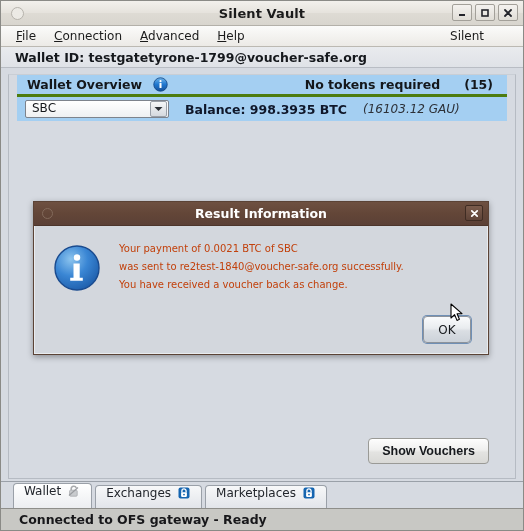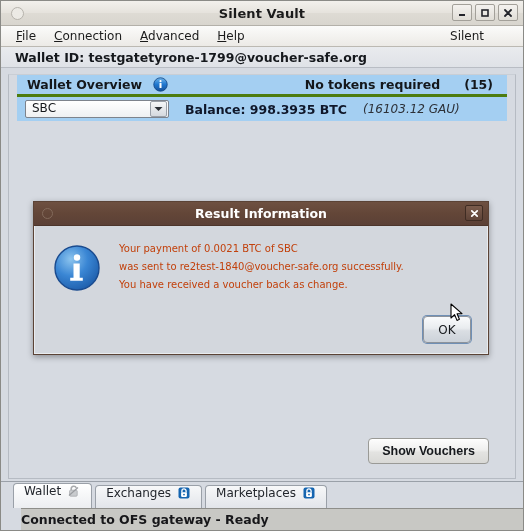--- a/index.html
+++ b/index.html
@@ -304,26 +304,25 @@
   .tab-icon { width: 14px; height: 14px; flex: 0 0 14px; }
 
   
   .statusbar {
     height: 22px;
     flex: 0 0 22px;
     background: #c8c8c4;
     border-top: 1px solid #8e8e8a;
     display: flex;
     align-items: center;
-    padding-left: 0;
+    padding-left: 18px;
     box-sizing: border-box;
     font-size: 12.5px;
     font-weight: bold;
     color: #17171a;
-    margin-left: 20px;
   }
 
   
   .dialog {
     position: absolute;
     left: 32px;
     top: 200px;
     width: 456px;
     height: 154px;
     border: 1px solid #5b4336;

